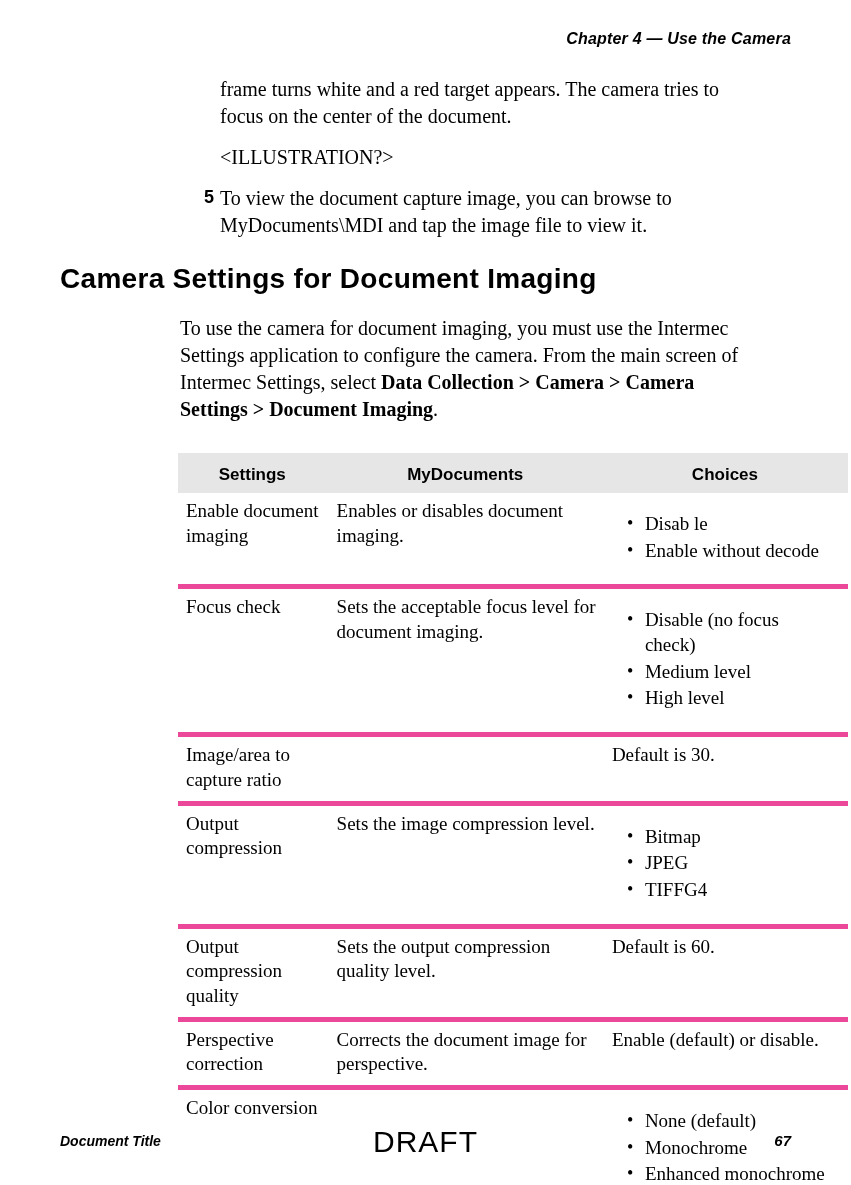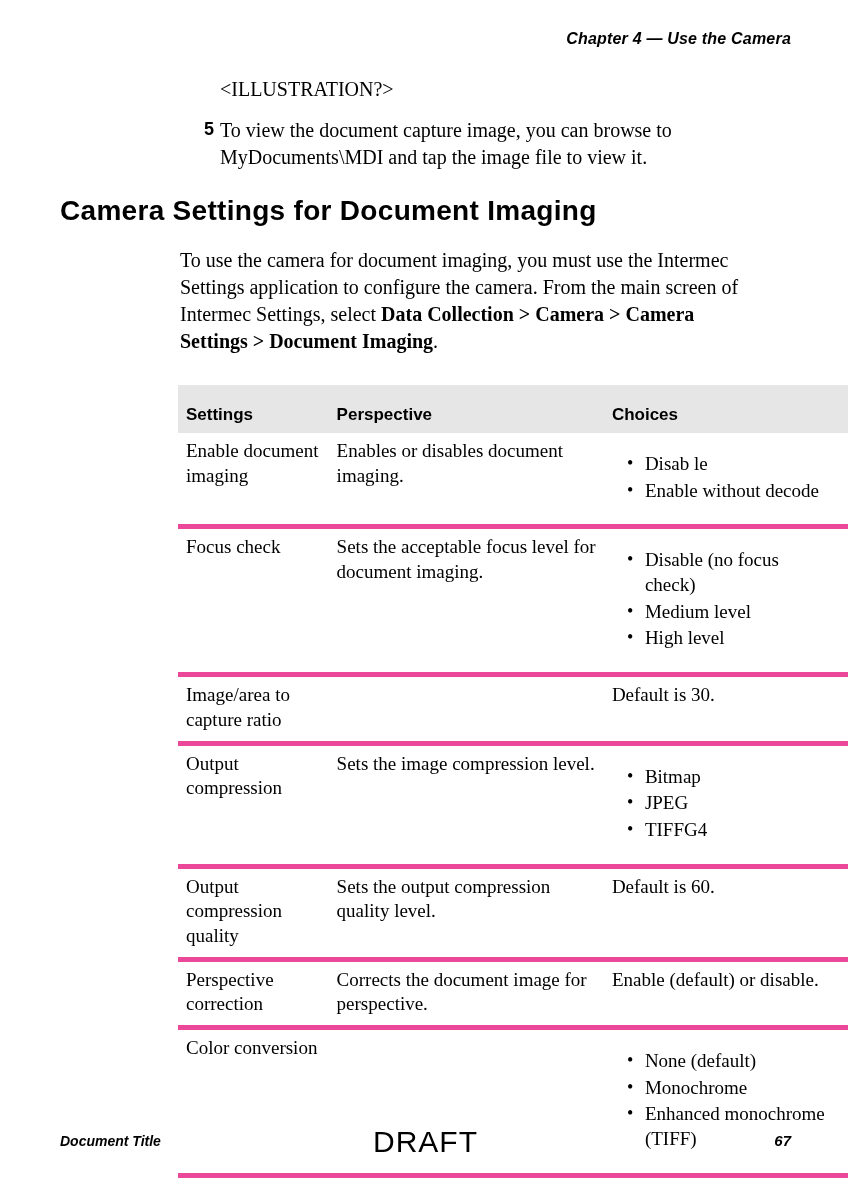--- a/index.html
+++ b/index.html
@@ -77,22 +77,22 @@
       border-collapse: collapse;
       width: 670px;
       margin-left: 118px;
       font-size: 19px;
     }
     table.settings thead th {
       background: #e6e6e6;
       font-family: Arial, Helvetica, sans-serif;
       font-weight: bold;
       font-size: 17px;
-      text-align: left;
-      padding: 20px 10px 8px 8px;
+      text-align: center;
+      padding: 12px 10px 8px 8px;
       vertical-align: bottom;
     }
     table.settings tbody td {
       vertical-align: top;
       padding: 6px 8px 8px 8px;
       border-bottom: 5px solid #ec4899;
       line-height: 1.3;
     }
     table.settings tbody td:nth-child(1) { width: 145px; }
     table.settings tbody td:nth-child(2) { width: 265px; }
@@ -139,38 +139,39 @@
       letter-spacing: 1px;
     }
     .page-num { font-size: 15px; }
   </style>
 </head>
 <body>
 
 <div class="page">
   <div class="chapter-header">Chapter 4 — Use the Camera</div>
 
+  <p class="body-text">frame turns white and a red target appears. The camera tries to focus on the center of the document.</p>
   <p class="body-text">&lt;ILLUSTRATION?&gt;</p>
 
   <div class="step-row">
     <div class="step-num">5</div>
     <div class="step-text">To view the document capture image, you can browse to MyDocuments\MDI and tap the image file to view it.</div>
   </div>
 
   <h2 class="section-heading">Camera Settings for Document Imaging</h2>
 
   <p class="intro-text">
     <span>To use the camera for document imaging, you must use the Intermec Settings application to configure the camera. From the main screen of Intermec Settings, select </span><span class="bold">Data Collection &gt; Camera &gt; Camera Settings &gt; Document Imaging</span><span>.</span>
   </p>
 
   <table class="settings">
     <thead>
       <tr>
         <th>Settings</th>
-        <th>Perspective</th>
+        <th>MyDocuments</th>
         <th>Choices</th>
       </tr>
     </thead>
     <tbody>
         <tr>
           <td>Enable document imaging</td>
           <td>Enables or disables document imaging.</td>
           <td>
             <ul class="bullets">
               <li>Disab le</li>

